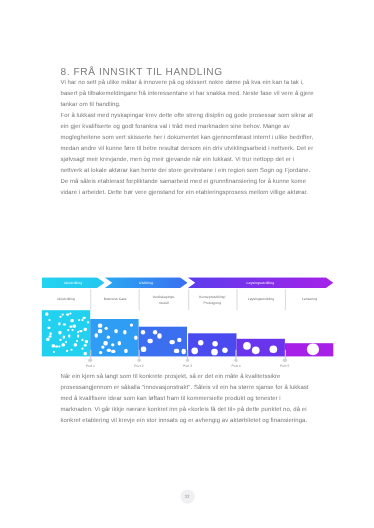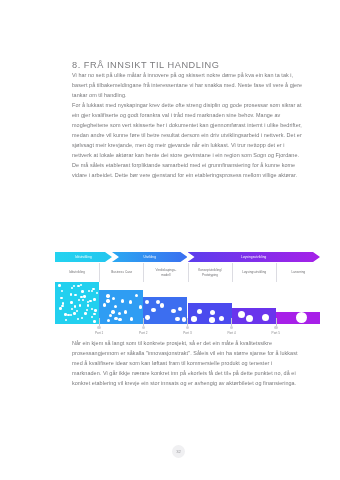--- a/index.html
+++ b/index.html
@@ -7,21 +7,20 @@
     width:340px;height:480px;
     background:#ffffff;
     font-family:"Liberation Sans", sans-serif;
     color:#6f6f72;
     overflow:hidden;
     position:relative;
   }
   .page{
     position:absolute;inset:0;
     padding:0;
-    margin-left:17px;
   }
   .content{
     position:absolute;
     left:55px;top:0;width:231px;
   }
   h1.title{
     font-size:9.2px;
     font-weight:400;
     letter-spacing:0.55px;
     color:#7b7b7e;

